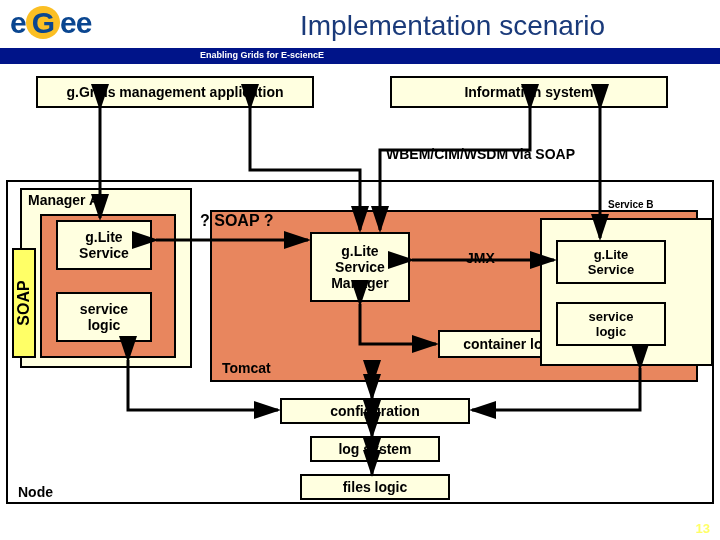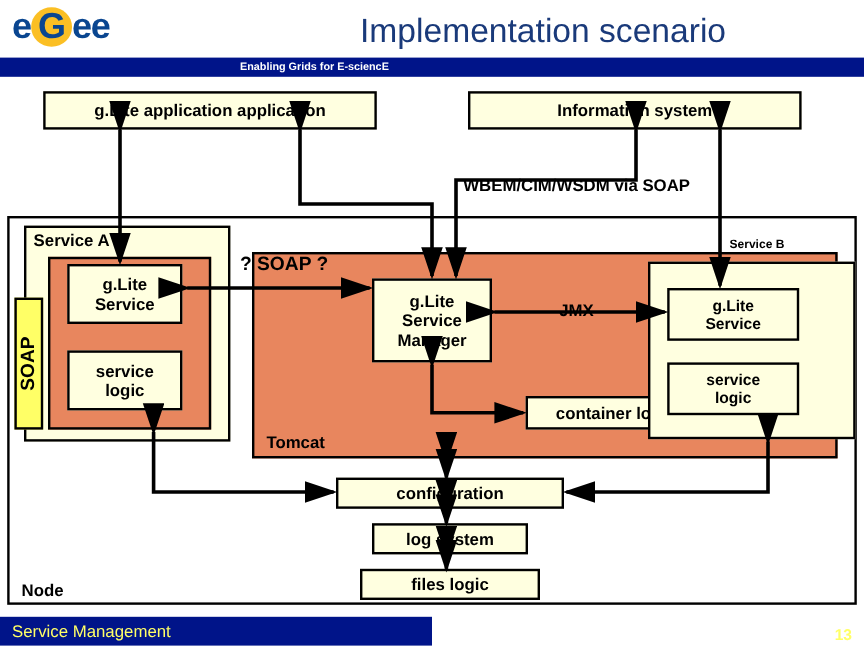--- a/index.html
+++ b/index.html
@@ -145,29 +145,29 @@
   }
 </style>
 </head>
 <body>
 
 <div class="header-band"></div>
 <div class="logo">e<span class="g">G</span>ee</div>
 <div class="tagline">Enabling Grids for E-sciencE</div>
 <div class="title">Implementation scenario</div>
 
-<div class="box" style="left:36px; top:76px; width:278px; height:32px;">g.Lite application application</div>
+<div class="box" style="left:36px; top:76px; width:278px; height:32px;">g.Grids management application</div>
 <div class="box" style="left:390px; top:76px; width:278px; height:32px;">Information system</div>
 <div class="label" style="left:386px; top:146px;">WBEM/CIM/WSDM via SOAP</div>
 
 <div class="node-box"></div>
 <div class="label" style="left:18px; top:484px;">Node</div>
 
 <div class="serviceA"></div>
-<div class="label" style="left:28px; top:192px;">Service A</div>
+<div class="label" style="left:28px; top:192px;">Manager A</div>
 <div class="serviceA-inner"></div>
 <div class="box" style="left:56px; top:220px; width:96px; height:50px; white-space:pre-line;">g.Lite
 Service</div>
 <div class="box" style="left:56px; top:292px; width:96px; height:50px; white-space:pre-line;">service
 logic</div>
 <div class="soap-left">SOAP</div>
 
 <div class="tomcat"></div>
 <div class="label" style="left:222px; top:360px;">Tomcat</div>
 
@@ -216,15 +216,14 @@
   <line x1="372" y1="384" x2="372" y2="398" stroke="#000" stroke-width="3" marker-end="url(#ah)" marker-start="url(#ah)"></line>
   <line x1="372" y1="424" x2="372" y2="436" stroke="#000" stroke-width="3" marker-end="url(#ah)" marker-start="url(#ah)"></line>
   <line x1="372" y1="462" x2="372" y2="474" stroke="#000" stroke-width="3" marker-end="url(#ah)" marker-start="url(#ah)"></line>
 
   <path d="M128,360 L128,410 L278,410" stroke="#000" stroke-width="3" fill="none" marker-end="url(#ah)" marker-start="url(#ah)"></path>
 
   <path d="M640,368 L640,410 L472,410" stroke="#000" stroke-width="3" fill="none" marker-end="url(#ah)" marker-start="url(#ah)"></path>
 </svg>
 
 <div class="footer">
-  <div class="right">Service Management</div>
 </div>
 <div class="pagenum">13</div>
 
 </body></html>

